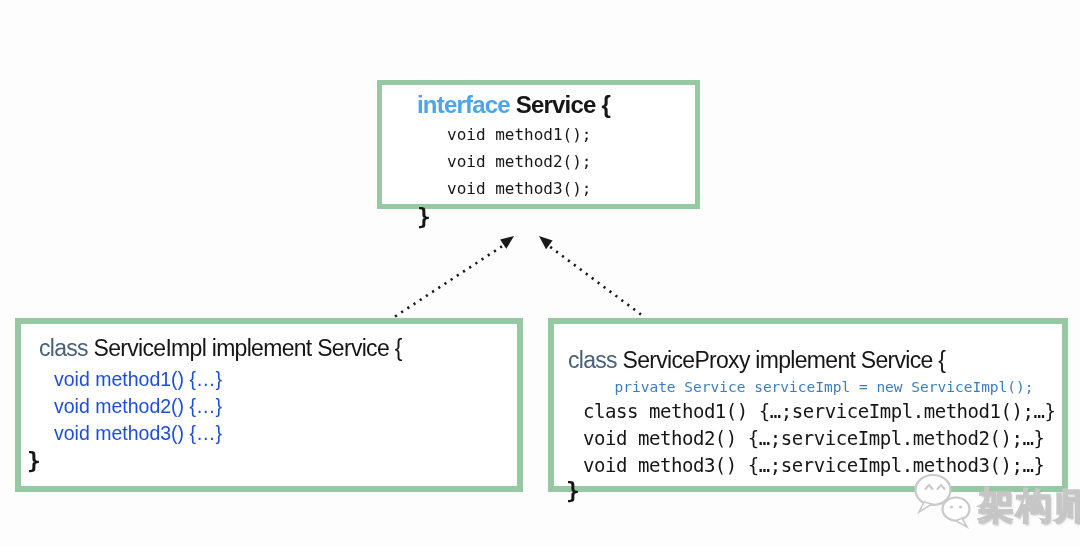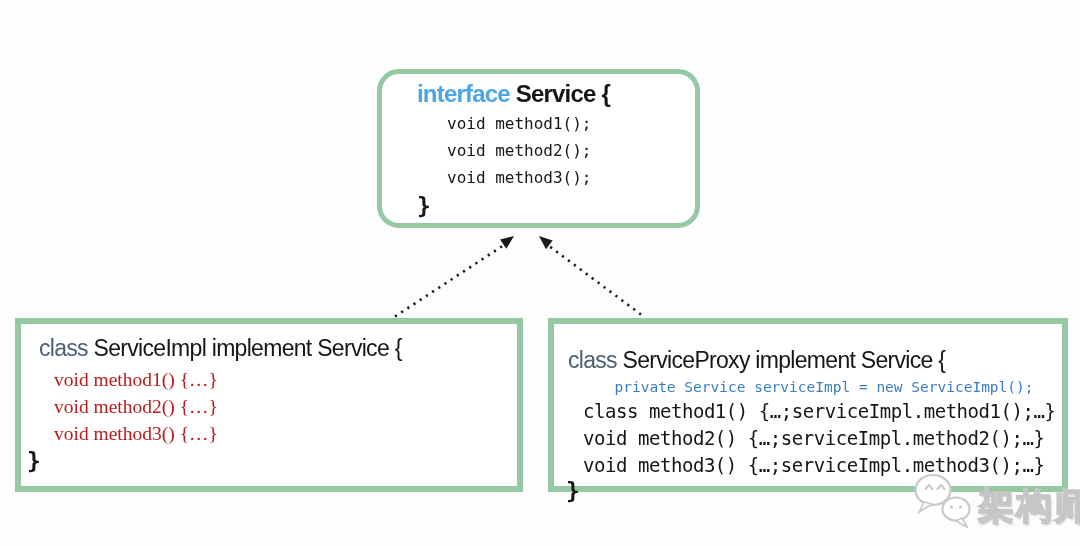--- a/index.html
+++ b/index.html
@@ -7,38 +7,38 @@
        font-family:"Liberation Sans",sans-serif;}
   .canvas{position:absolute;inset:0;width:1080px;height:546px;}
 
   .page-title{position:absolute;left:22px;top:38px;font-size:27px;font-weight:700;
               color:#ED9544;letter-spacing:1px;white-space:nowrap;}
 
   .gbox{position:absolute;background:#ffffff;border:5px solid #96C8A4;box-sizing:border-box;}
   .nowrap{white-space:nowrap;}
 
   
-  .box-interface{left:377px;top:69px;width:323px;height:159px;border-radius:22px;}
+  .box-interface{left:377px;top:80px;width:323px;height:129px;}
   .box-interface .hd{margin:5px 0 1px 35px;font-size:24px;font-weight:700;color:#161616;
                      letter-spacing:-0.8px;line-height:30px;}
   .kw-interface{color:#4BA5E8;}
   .box-interface .code{margin-left:65px;font-family:"DejaVu Sans Mono",monospace;
                        font-size:16px;line-height:27px;color:#161616;}
   .box-interface .brace{margin-left:35px;font-family:"DejaVu Sans Mono",monospace;
                         font-size:23px;font-weight:700;line-height:30px;color:#161616;}
 
   
   .box-impl{left:15px;top:318px;width:508px;height:174px;border-width:6px;}
   .box-proxy{left:548px;top:318px;width:520px;height:174px;border-width:6px;}
   .cls-hd{font-size:23px;font-weight:400;color:#161616;letter-spacing:-0.7px;line-height:31px;}
   .kw-class{color:#4A6077;}
   .box-impl .cls-hd{margin:9px 0 2px 18px;}
   .box-proxy .cls-hd{margin:21px 0 0 14px;}
-  .box-impl .code{margin-left:33px;font-family:Liberation Serif, serif;
-                  font-size:19.5px;line-height:27px;color:#b91c1c;}
+  .box-impl .code{margin-left:33px;font-family:Liberation Sans, sans-serif;
+                  font-size:19.5px;line-height:27px;color:#1d4ed8;}
   .box-proxy .field{margin-left:32px;font-family:"DejaVu Sans Mono",monospace;
                     font-size:14.5px;line-height:22px;color:#3B7EC0;text-align:center;}
   .box-proxy .code{margin-left:29px;font-family:"DejaVu Sans Mono",monospace;
                    font-size:19px;letter-spacing:-0.45px;line-height:27px;color:#161616;}
   .box-impl .brace{margin-left:6px;font-family:"DejaVu Sans Mono",monospace;
                    font-size:23px;font-weight:700;line-height:28px;color:#161616;}
   .box-proxy .brace{margin-left:12px;font-family:"DejaVu Sans Mono",monospace;
                     font-size:23px;font-weight:700;line-height:25px;color:#161616;}
 
   .arrows{position:absolute;left:0;top:0;pointer-events:none;}

